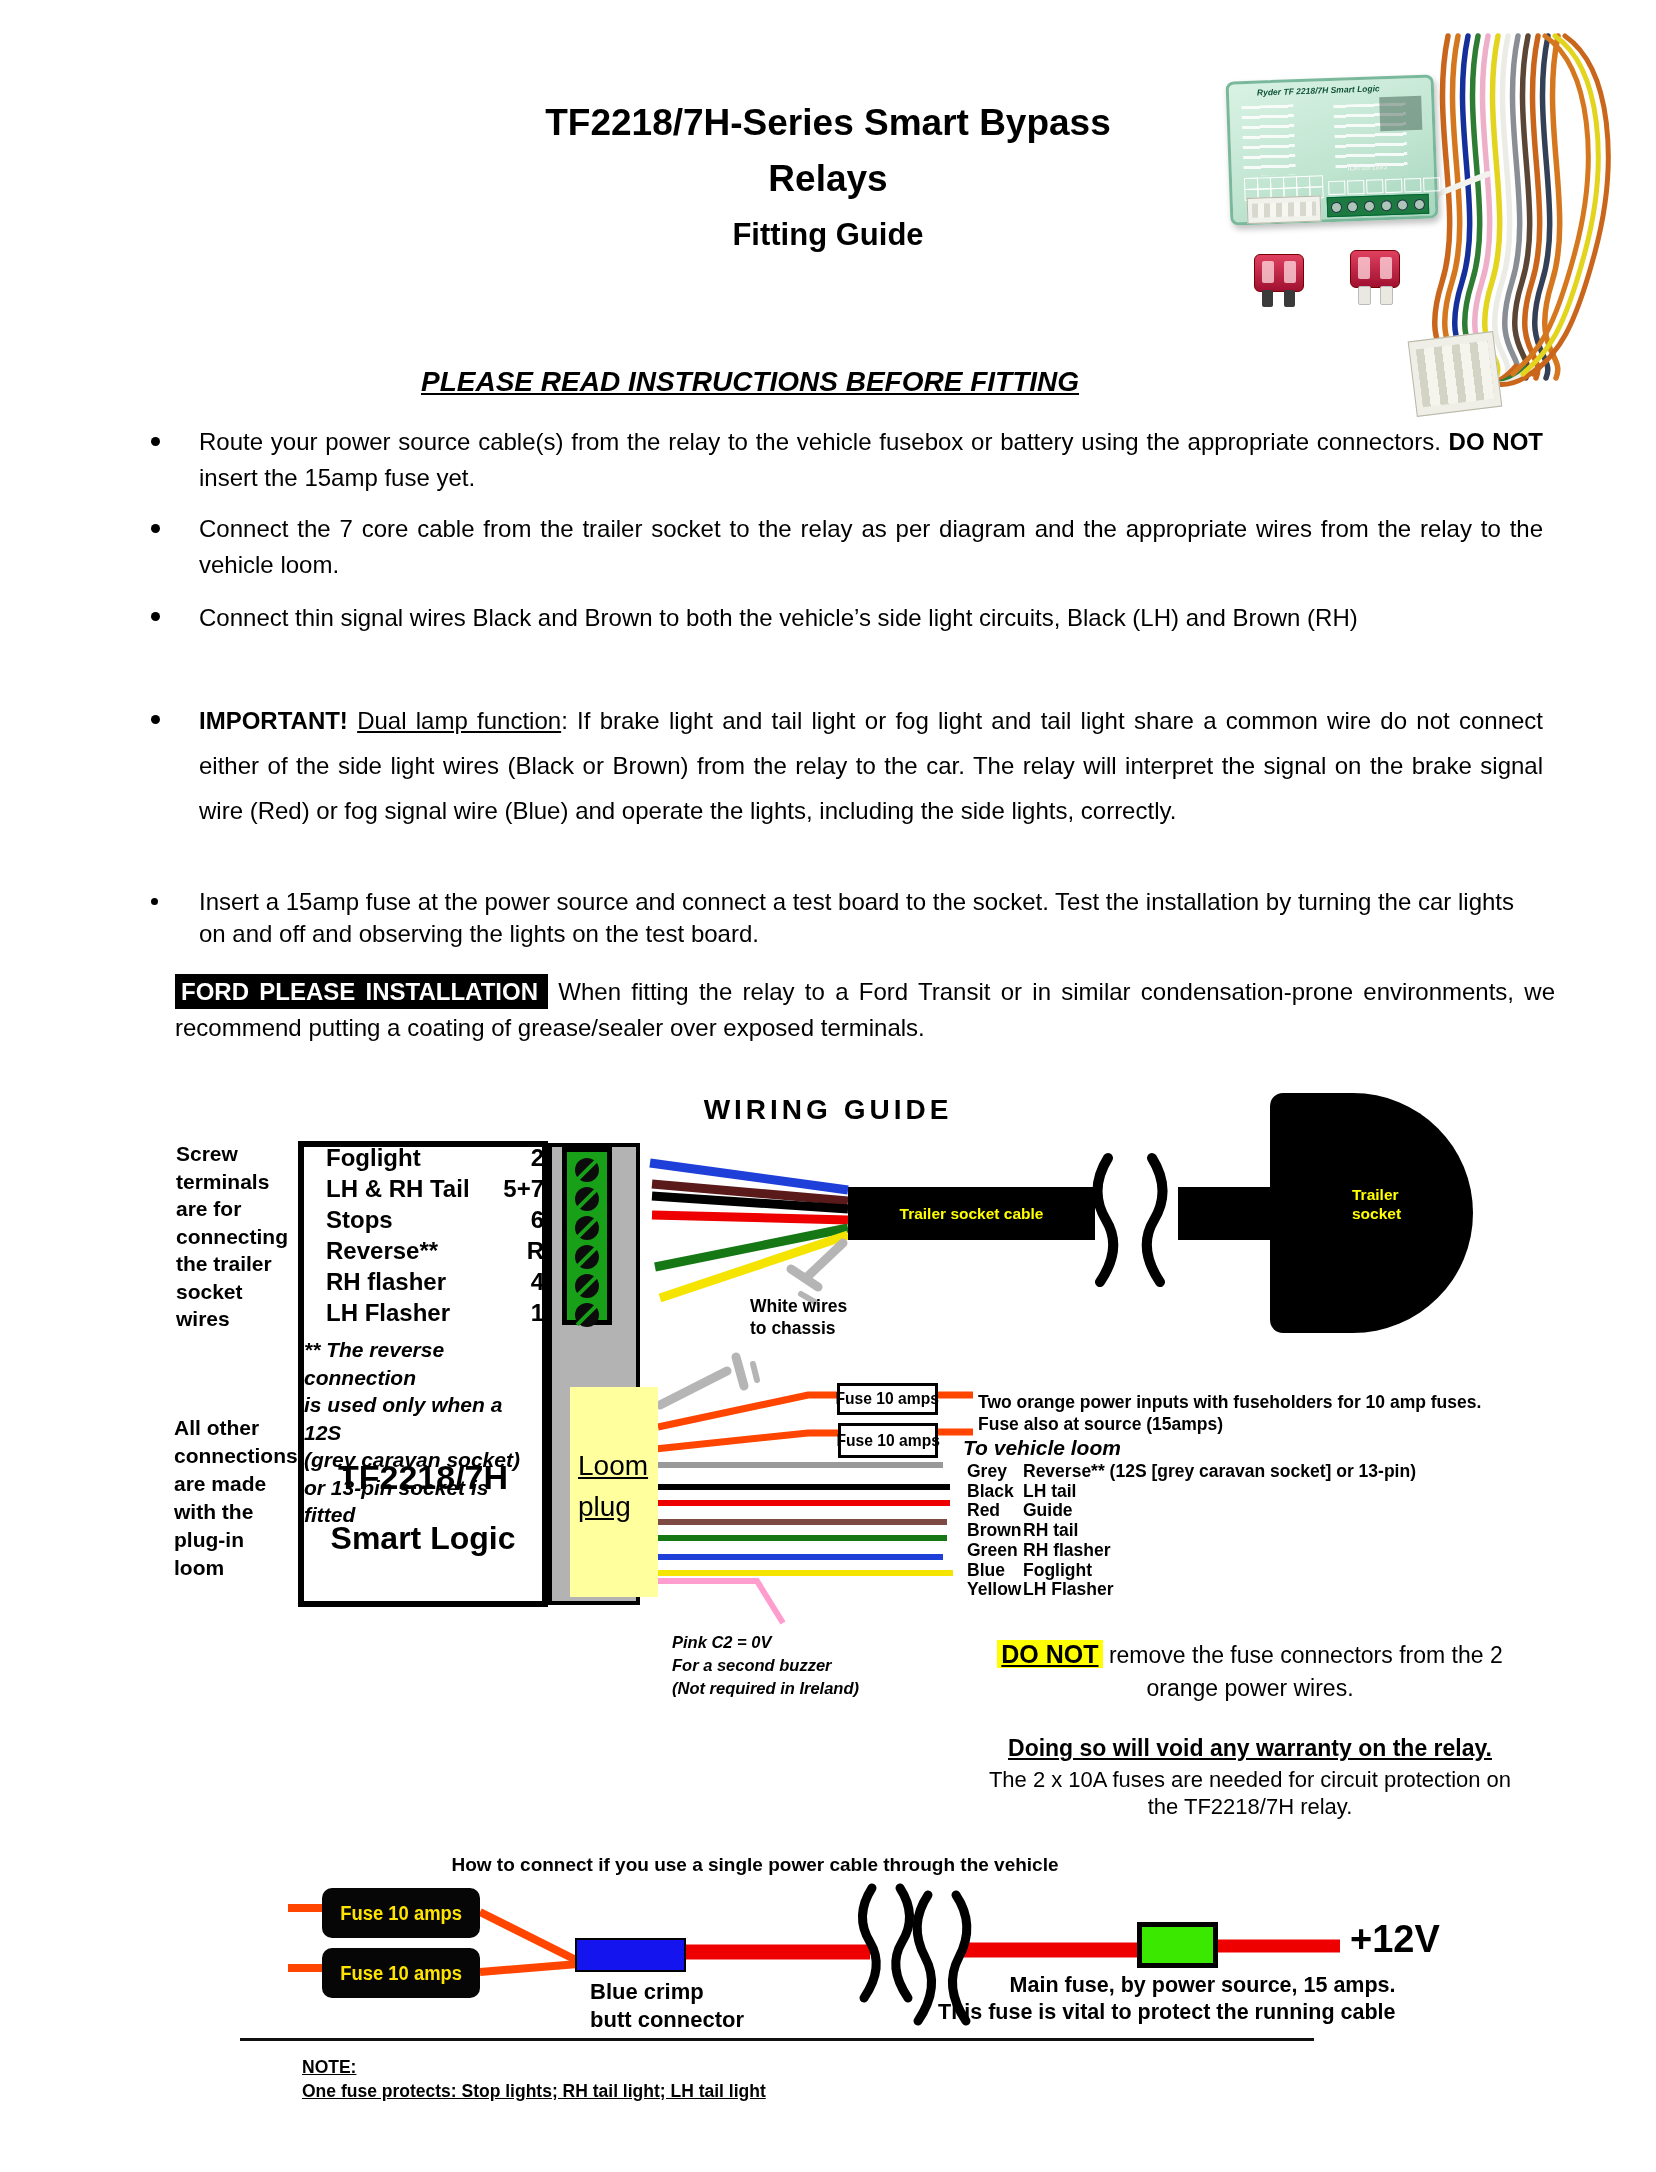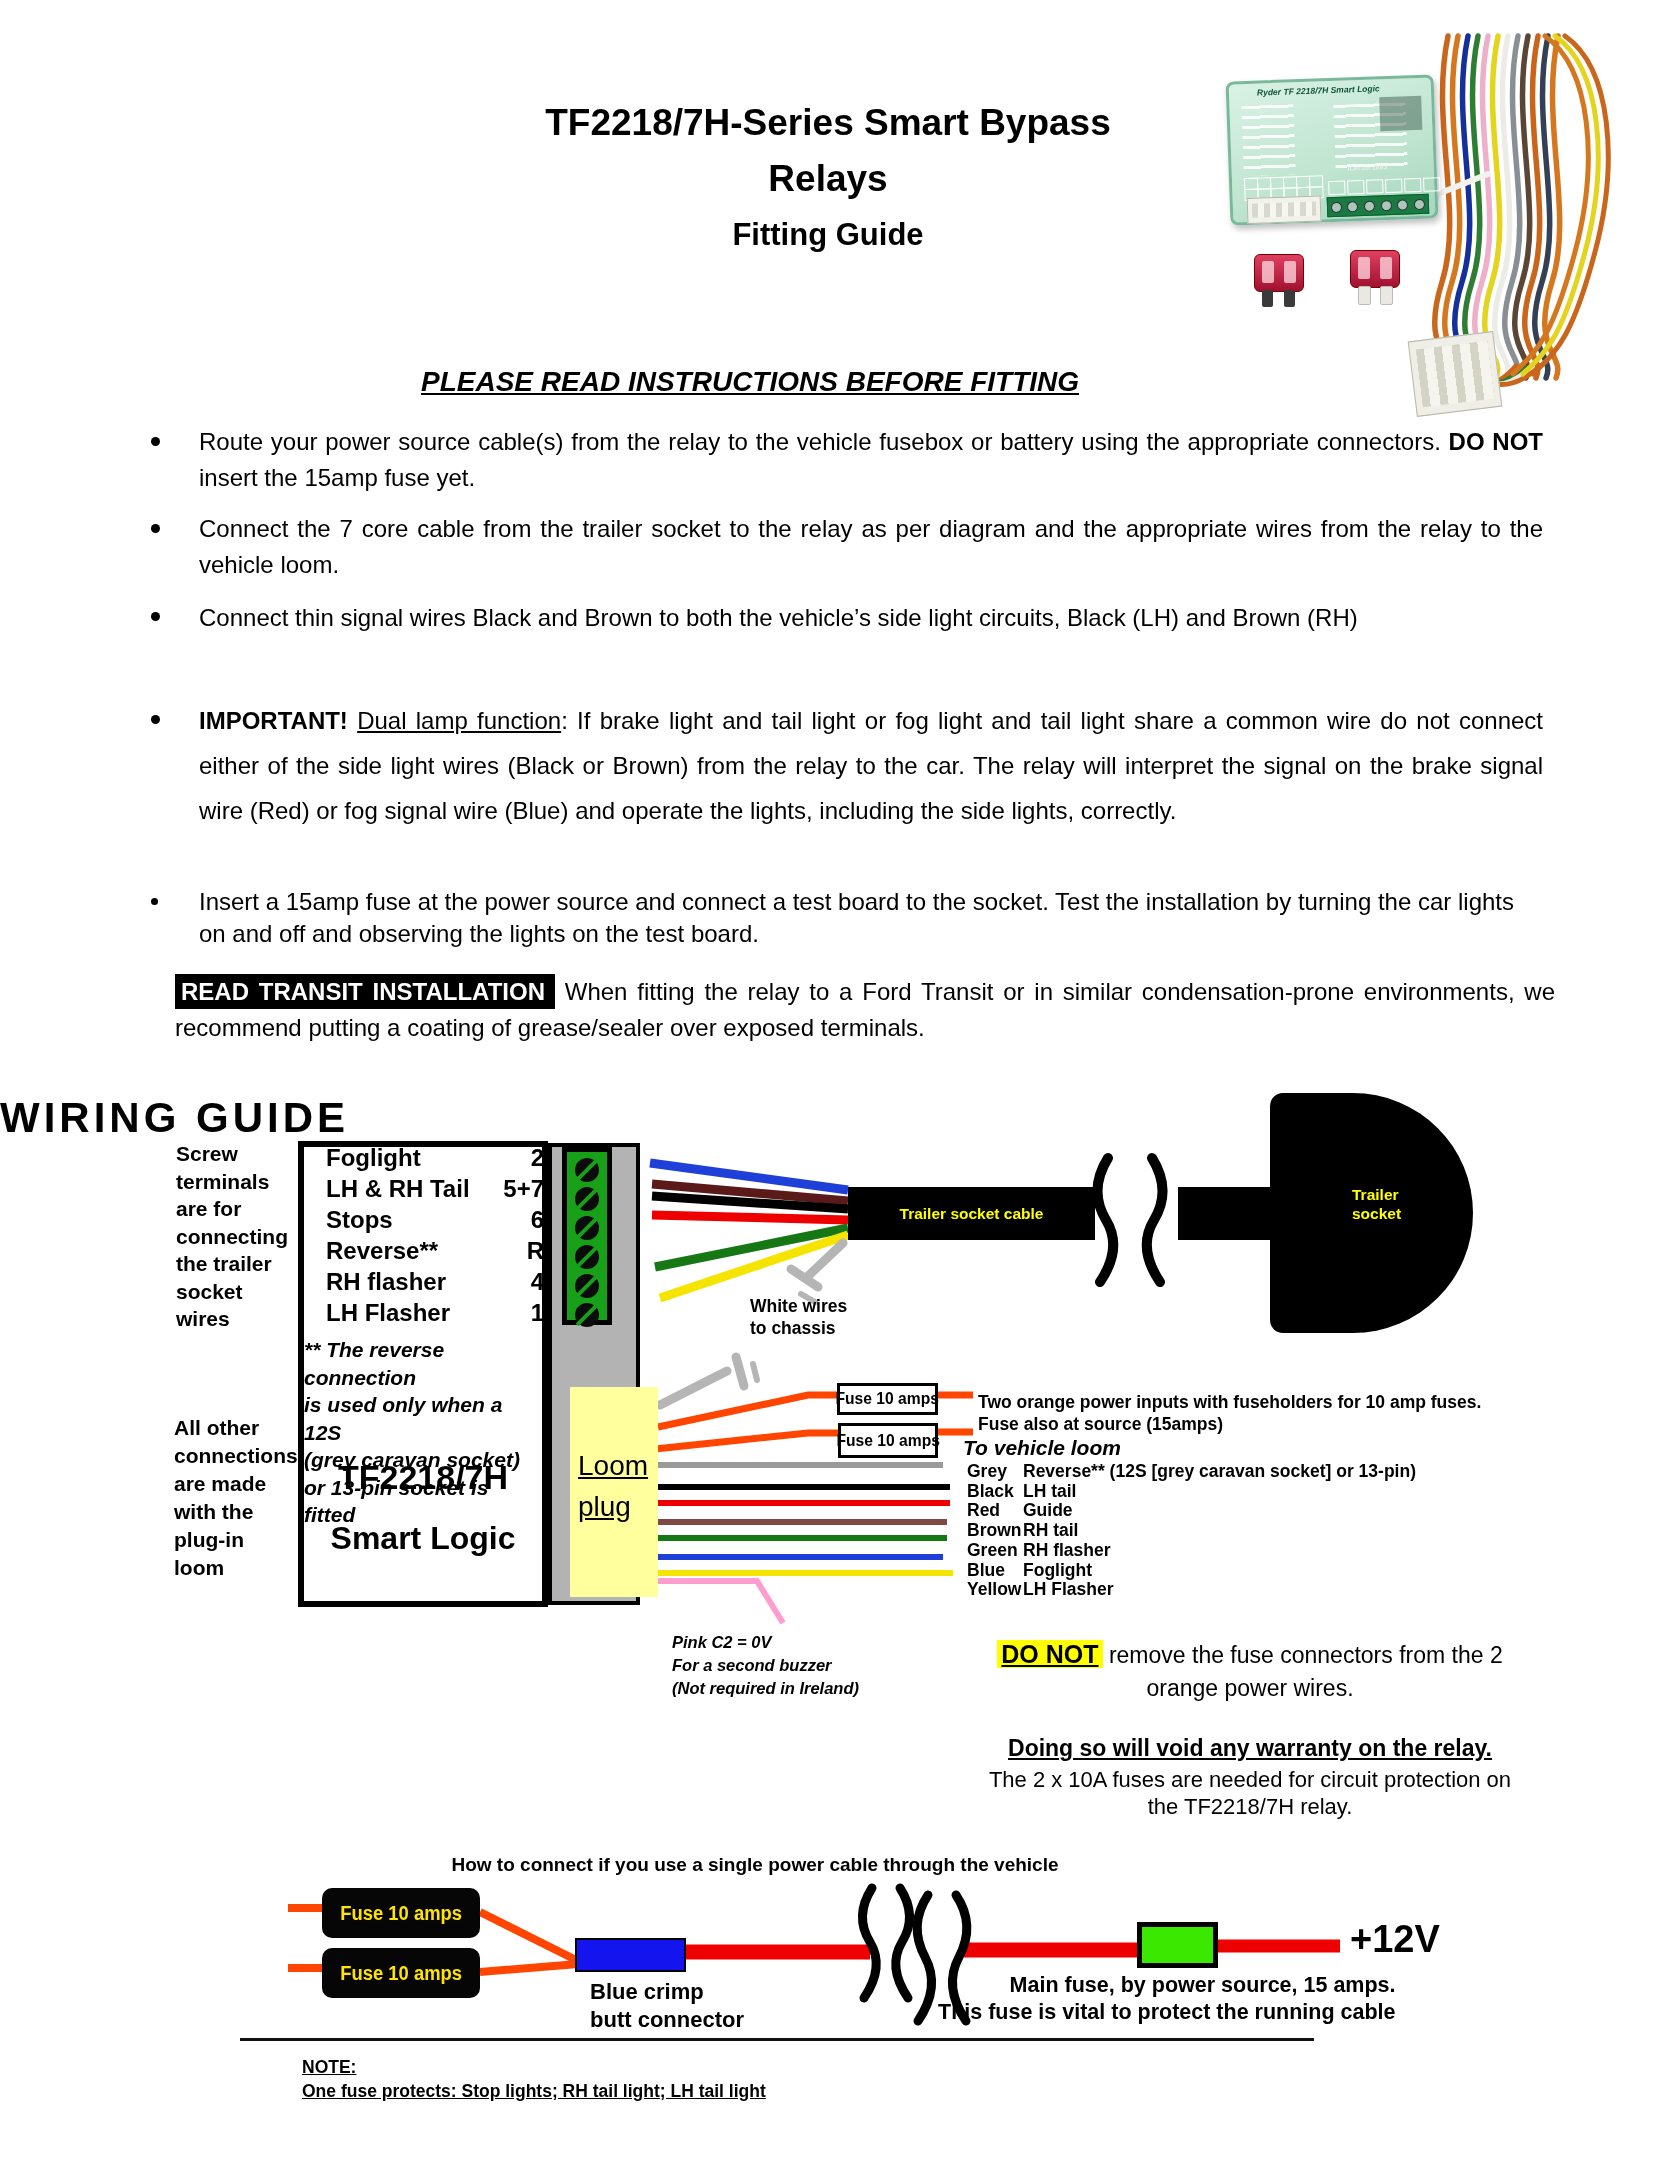--- a/index.html
+++ b/index.html
@@ -29,21 +29,21 @@
   .bullet:nth-of-type(3){top:599px;line-height:37px;text-align:left;}
   .bullet:nth-of-type(4){top:698px;line-height:45px;}
   .bullet:nth-of-type(4) .dot{top:17px;}
   .bullet:nth-of-type(5){top:886px;line-height:32px;text-align:left;}
   .bullet:nth-of-type(5) .dot{width:7px;height:7px;top:12px;}
 
   .ford{left:175px;top:974px;width:1380px;font-size:24px;line-height:36px;text-align:justify;}
   .ford-label{background:#000;color:#fff;font-weight:bold;padding:4px 10px 4px 6px;}
 
   
-  .wg-title{left:0;top:1094px;width:1656px;font-size:42px;font-weight:bold;letter-spacing:4px;}
+  .wg-title{left:0;top:1094px;width:1656px;text-align:center;font-size:28px;font-weight:bold;letter-spacing:4px;}
   .side-label{font-size:21px;font-weight:bold;line-height:27.5px;}
   .screw-label{left:176px;top:1140px;}
   .allother-label{left:174px;top:1414px;line-height:28px;}
   .relay-box{left:298px;top:1141px;width:238px;height:454px;background:#fff;border:6px solid #000;}
   .gray-strip{left:548px;top:1143px;width:84px;height:454px;background:#b3b3b3;border:4px solid #000;}
   .green-term{left:562px;top:1147px;width:40px;height:168px;background:var(--term-green);border:5px solid #000;}
   .screw{position:absolute;width:24px;height:24px;border-radius:50%;background:#0c0c0c;}
   .screw::after{content:"";position:absolute;left:10px;top:-2px;width:4px;height:28px;background:var(--term-green);transform:rotate(45deg);}
   .term-rows{left:326px;top:1142px;width:218px;font-size:24px;font-weight:bold;line-height:31px;}
   .term-row{display:flex;justify-content:space-between;}
@@ -227,21 +227,21 @@
     </div>
       <div class="bullet">
       <span class="dot"></span><span class="btext"><span class="b">IMPORTANT! </span><span class="u">Dual lamp function</span><span>:  If brake light and tail light or fog light and tail light share a common wire do not connect either of the side light wires (Black or Brown) from the relay to the car.  The relay will interpret the signal on the brake signal wire (Red) or fog signal wire (Blue) and operate the lights, including the side lights, correctly.</span></span>
     </div>
       <div class="bullet">
       <span class="dot"></span><span class="btext"><span>Insert a 15amp fuse at the power source and connect a test board to the socket. Test the installation by turning the car lights on and off and observing the lights on the test board.</span></span>
     </div>
     </div>
 
   <div class="abs ford">
-    <span class="ford-label">READ TRANSIT INSTALLATION</span><span>  When fitting the relay to a Ford Transit or in similar condensation-prone environments, we recommend putting a coating of grease/sealer over exposed terminals.</span>
+    <span class="ford-label">FORD PLEASE INSTALLATION</span><span>  When fitting the relay to a Ford Transit or in similar condensation-prone environments, we recommend putting a coating of grease/sealer over exposed terminals.</span>
   </div>
 
   <div class="abs wg-title">WIRING GUIDE</div>
 
   <svg id="wiring-svg" width="1656" height="620" viewBox="0 0 1656 620" style="top:1080px;">
       <line x1="650" y1="83" x2="848" y2="110" stroke="#1f3fd9" stroke-width="9"></line>
       <line x1="652" y1="104" x2="848" y2="121" stroke="#5a1a1a" stroke-width="9"></line>
       <line x1="652" y1="116" x2="848" y2="129" stroke="#000000" stroke-width="9"></line>
       <line x1="652" y1="135" x2="848" y2="140" stroke="#ee0000" stroke-width="9"></line>
       <line x1="655" y1="187" x2="848" y2="148" stroke="#157815" stroke-width="9"></line>

